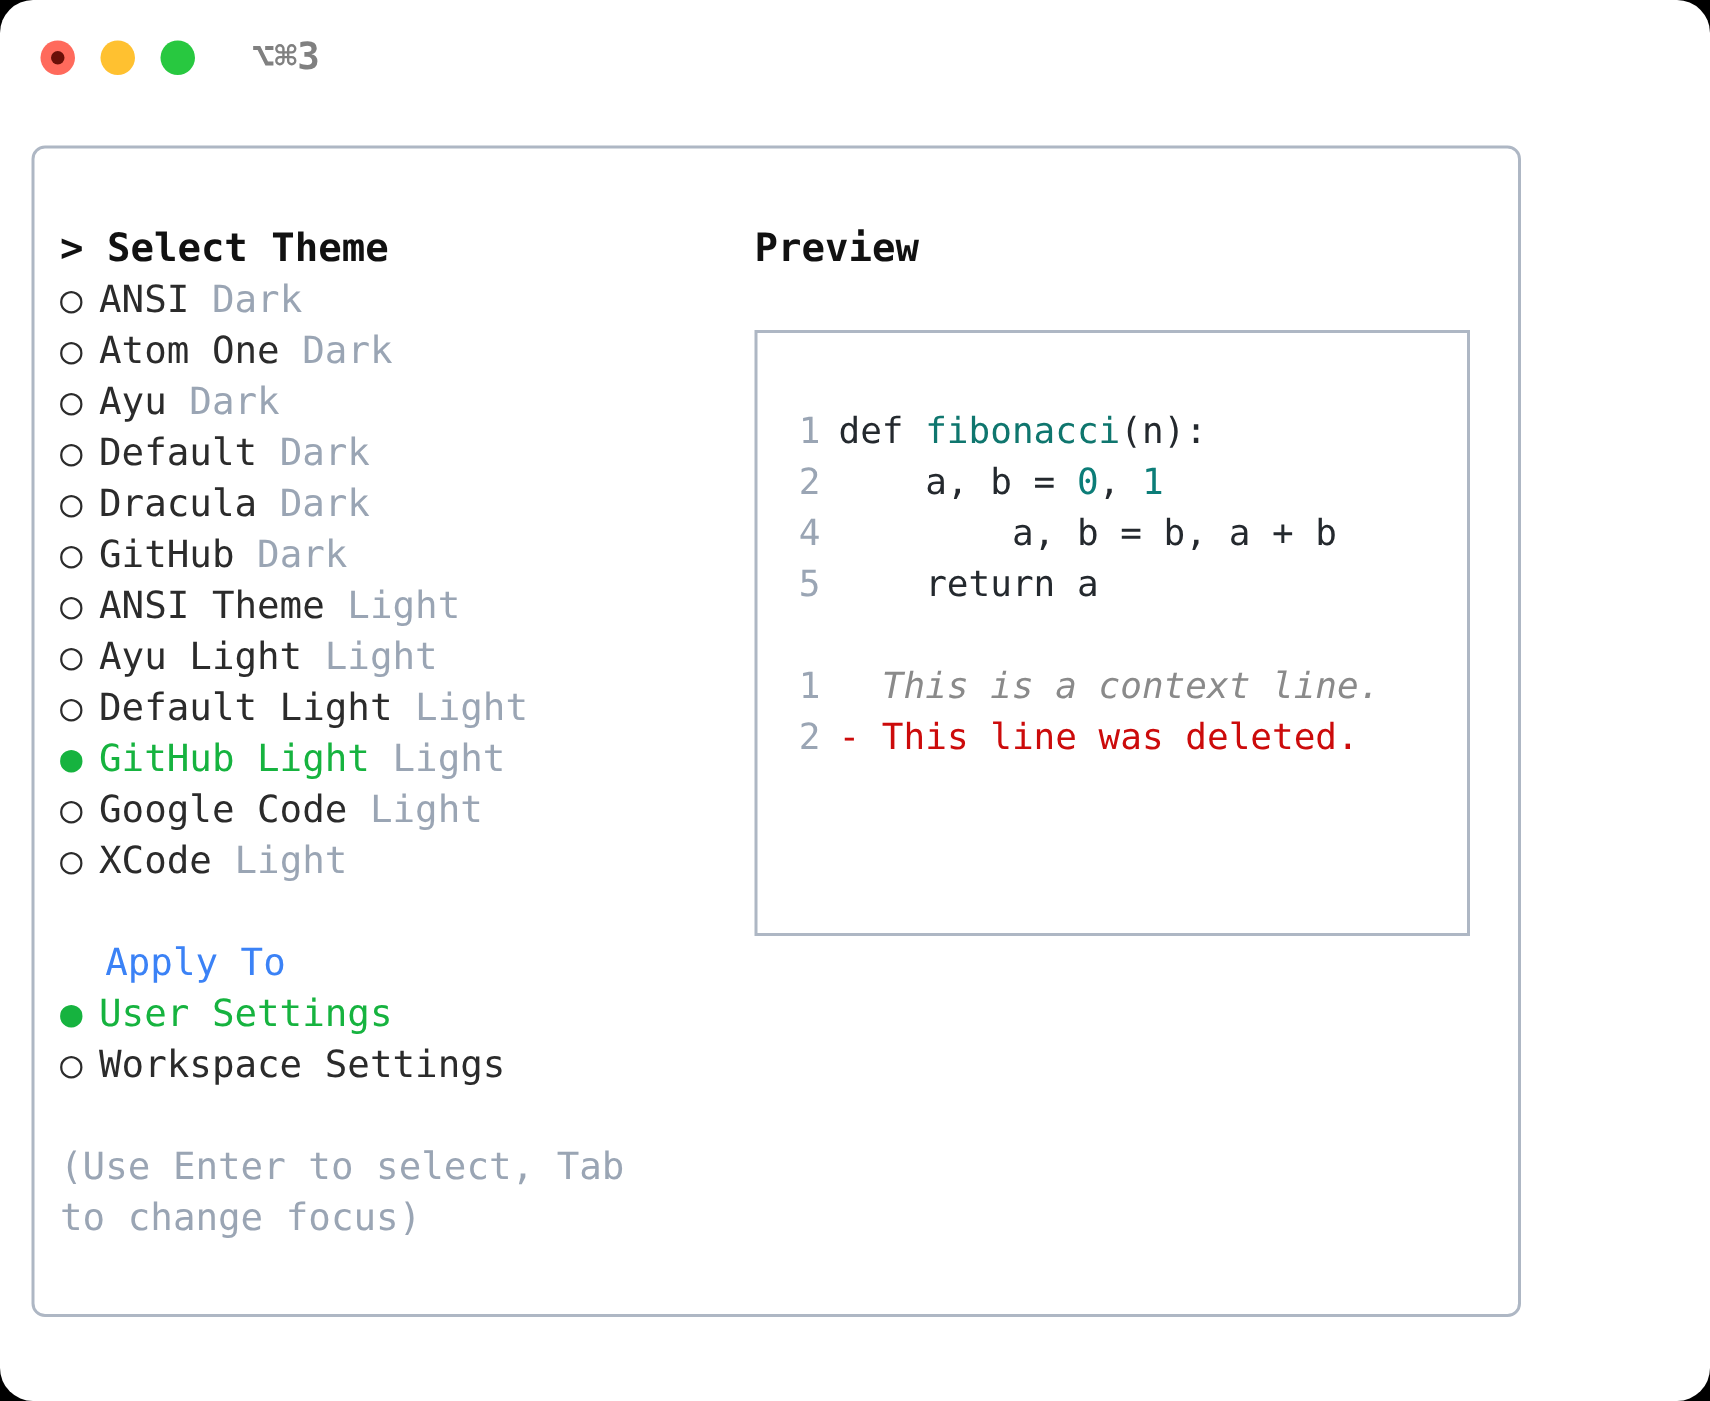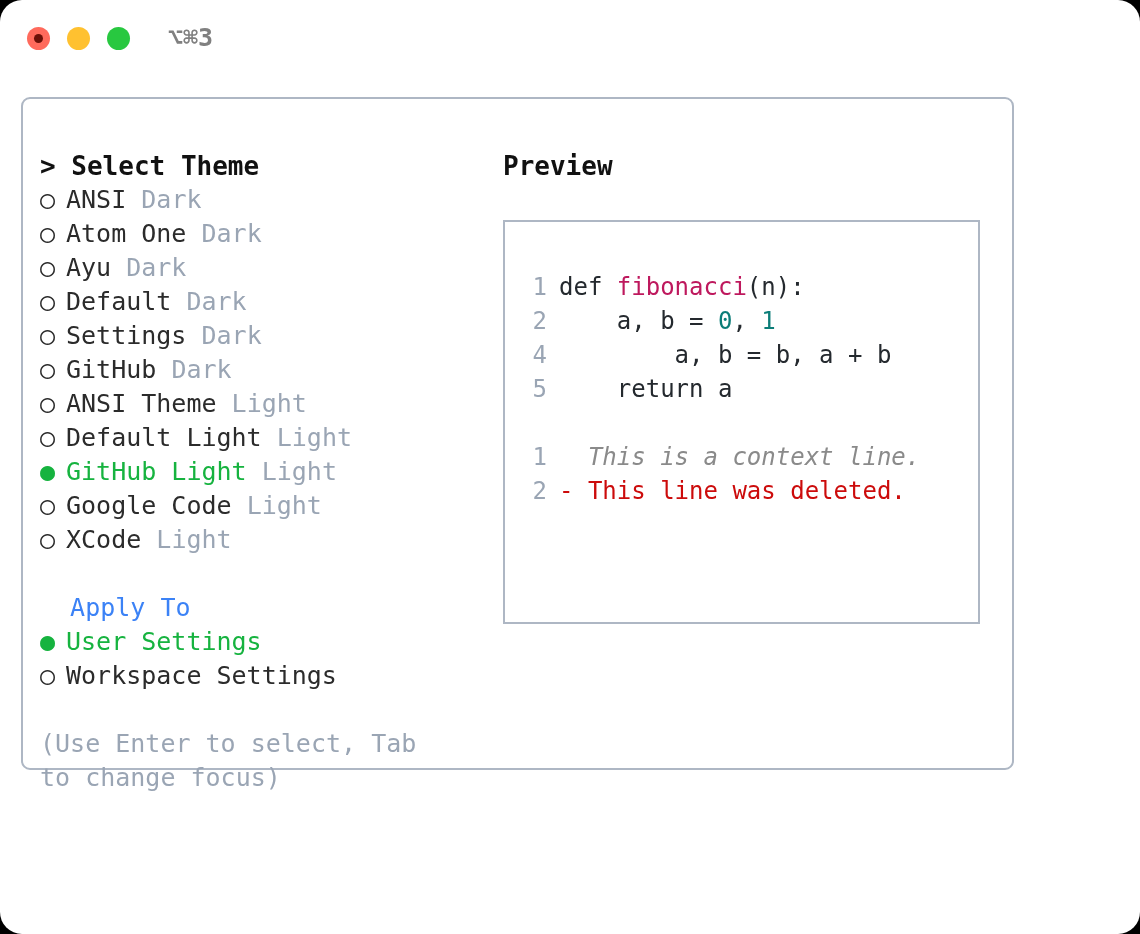--- a/index.html
+++ b/index.html
@@ -63,21 +63,21 @@
     line-height: 30px;
     white-space: pre;
   }
 
   
   .card {
     position: absolute;
     left: 21px;
     top: 97px;
     width: 993px;
-    height: 673px;
+    height: 781px;
     border: 2px solid #aeb7c4;
     border-radius: 9px;
     box-sizing: border-box;
     background: #ffffff;
   }
 
   .panes {
     position: absolute;
     left: 0; top: 0;
     width: 100%;
@@ -169,21 +169,21 @@
   }
 
   .lineno {
     display: inline-block;
     width: 28px;
     text-align: right;
     color: #9aa5b4;
     margin-right: 12px;
   }
 
-  .tok-fn   { color: #be185d; }
+  .tok-fn   { color: #0f766e; }
   .tok-num  { color: #0c7d78; }
   .tok-call { color: #0a86c6; }
 
   .diff-gap { height: 34px; }
 
   .diff-context { color: #8a8a8a; font-style: italic; }
   .diff-del     { color: #cc0b0b; }
   .diff-add     { color: #00c200; }
 </style>
 </head>
@@ -201,23 +201,24 @@
   <div class="card">
     <div class="panes">
 
       <div class="left-pane">
         <div class="section-title">&gt; Select Theme</div>
         <div id="theme-list">
             <div class="list-row"><span class="bullet">○</span><span class="row-name">ANSI</span> <span class="row-tag">Dark</span></div>
             <div class="list-row"><span class="bullet">○</span><span class="row-name">Atom One</span> <span class="row-tag">Dark</span></div>
             <div class="list-row"><span class="bullet">○</span><span class="row-name">Ayu</span> <span class="row-tag">Dark</span></div>
             <div class="list-row"><span class="bullet">○</span><span class="row-name">Default</span> <span class="row-tag">Dark</span></div>
-            <div class="list-row"><span class="bullet">○</span><span class="row-name">Settings</span> <span class="row-tag">Dark</span></div>
+            <div class="list-row"><span class="bullet">○</span><span class="row-name">Dracula</span> <span class="row-tag">Dark</span></div>
             <div class="list-row"><span class="bullet">○</span><span class="row-name">GitHub</span> <span class="row-tag">Dark</span></div>
             <div class="list-row"><span class="bullet">○</span><span class="row-name">ANSI Theme</span> <span class="row-tag">Light</span></div>
+            <div class="list-row"><span class="bullet">○</span><span class="row-name">Ayu Light</span> <span class="row-tag">Light</span></div>
             <div class="list-row"><span class="bullet">○</span><span class="row-name">Default Light</span> <span class="row-tag">Light</span></div>
             <div class="list-row selected"><span class="bullet">●</span><span class="row-name">GitHub Light</span> <span class="row-tag">Light</span></div>
             <div class="list-row"><span class="bullet">○</span><span class="row-name">Google Code</span> <span class="row-tag">Light</span></div>
             <div class="list-row"><span class="bullet">○</span><span class="row-name">XCode</span> <span class="row-tag">Light</span></div>
           </div>
 
         <div class="apply-title">  Apply To</div>
         <div id="apply-list">
             <div class="list-row selected"><span class="bullet">●</span><span class="row-name">User Settings</span></div>
             <div class="list-row"><span class="bullet">○</span><span class="row-name">Workspace Settings</span></div>

